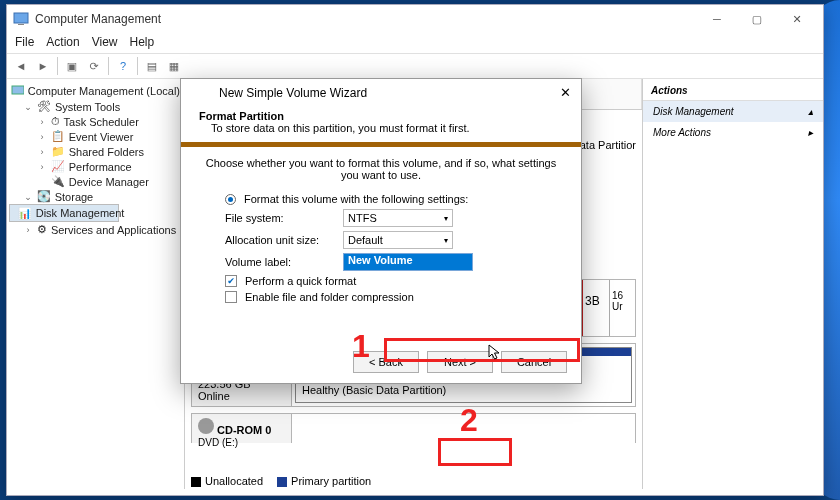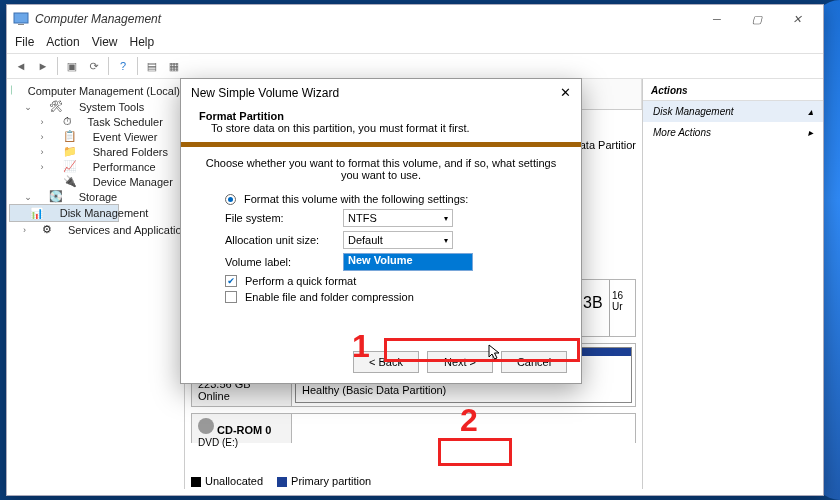--- a/index.html
+++ b/index.html
@@ -1,50 +1,50 @@
 <!DOCTYPE html>
 <html><head>
 <meta charset="utf-8">
 <style>
   * { box-sizing: border-box; font-family: "Segoe UI", Tahoma, sans-serif; }
   body { margin: 0; background: #0a3d7a; width: 840px; height: 500px; overflow: hidden; position: relative; }
   .win11-edge { position: absolute; right: 0; top: 0; width: 28px; height: 500px; background: linear-gradient(180deg,#1b6fd6 0%,#2f89f5 40%,#1f5cb0 100%); border-top-left-radius: 40px; border-bottom-left-radius: 40px; }
   .window { position: absolute; left: 6px; top: 4px; width: 818px; height: 492px; background: #fff; border: 1px solid #aab; box-shadow: 0 4px 18px rgba(0,0,0,.3); }
-  .titlebar { height: 28px; display: flex; align-items: center; padding: 0 6px; font-size: 12px; color: #333; font-style: italic; }
+  .titlebar { height: 28px; display: flex; align-items: center; padding: 0 6px; font-size: 12px; color: #333; }
   .titlebar .ico { width: 16px; height: 16px; margin-right: 6px; }
   .titlebar .spacer { flex: 1; }
   .win-btn { width: 40px; height: 22px; display: flex; align-items: center; justify-content: center; color: #555; font-size: 11px; }
   .menubar { display: flex; gap: 12px; padding: 2px 8px 4px; font-size: 12px; color: #222; }
   .toolbar { display: flex; align-items: center; gap: 2px; padding: 2px 4px; border-top: 1px solid #e0e0e0; border-bottom: 1px solid #e0e0e0; }
   .tb-btn { width: 20px; height: 20px; display: flex; align-items: center; justify-content: center; font-size: 11px; color: #666; }
   .tb-sep { width: 1px; height: 18px; background: #ccc; margin: 0 2px; }
   .body3 { display: flex; height: calc(100% - 80px); }
   .tree { width: 178px; border-right: 1px solid #ccc; padding: 4px 2px; font-size: 11px; color: #222; overflow: hidden; }
-  .tree-row { display: flex; align-items: center; gap: 16px; padding: 1px 2px; white-space: nowrap; }
+  .tree-row { display: flex; align-items: center; gap: 4px; padding: 1px 2px; white-space: nowrap; }
   .tw { width: 10px; text-align: center; color: #666; font-size: 9px; }
   .ind1 { padding-left: 14px; } .ind2 { padding-left: 28px; }
   .tree-row.sel { background: #d8e6f2; }
   .midcol { flex: 1; position: relative; border-right: 1px solid #ccc; }
   .colhead { display: flex; font-size: 11px; border-bottom: 1px solid #ccc; background: #fafafa; }
   .colhead span { padding: 3px 8px; border-right: 1px solid #ddd; }
   .disks { position: absolute; left: 6px; right: 6px; bottom: 6px; top: 30px; font-size: 11px; }
   .diskrow { display: flex; border: 1px solid #b5b5b5; margin-bottom: 6px; background: #fff; }
   .diskinfo { width: 100px; padding: 4px 6px; border-right: 1px solid #b5b5b5; background: #f3f3f3; }
   .diskinfo .icn { width: 16px; height: 16px; display: inline-block; background: #777; border-radius: 2px; }
   .vol { flex: 1; margin: 3px; border: 1px solid #888; position: relative; padding: 4px 6px; }
   .vol .stripe { position: absolute; left: 0; top: 0; right: 0; height: 8px; background: #1c3f94; }
   .legend { position: absolute; left: 6px; bottom: -18px; font-size: 11px; display: flex; gap: 14px; }
   .legend .sw { display: inline-block; width: 10px; height: 10px; margin-right: 4px; vertical-align: middle; }
   .actions { width: 180px; padding: 2px 0; font-size: 10px; font-style: italic; }
   .actions-h { padding: 4px 8px; font-weight: 600; border-bottom: 1px solid #ddd; }
   .actions-item { padding: 5px 10px; display: flex; justify-content: space-between; align-items: center; }
   .actions-item.hl { background: #e6eef8; }
   
   .modal { position: absolute; left: 180px; top: 78px; width: 402px; height: 306px; background: #fff; border: 1px solid #999; box-shadow: 0 8px 26px rgba(0,0,0,.35); font-size: 11px; }
-  .m-title { display: flex; align-items: center; justify-content: space-between; padding: 6px 10px; font-size: 12px; }
+  .m-title { display: flex; align-items: center; justify-content: space-between; padding: 6px 10px; font-size: 12px; margin-left: 28px; }
   .m-head { padding: 4px 18px 8px; border-bottom: 5px solid #a16207; }
   .m-head b { font-size: 11px; }
   .m-body { padding: 10px 22px; }
   .frow { display: flex; align-items: center; gap: 8px; margin: 4px 0 4px 22px; }
   .frow label { width: 110px; }
   .sel { width: 110px; height: 18px; border: 1px solid #bbb; padding: 1px 4px; font-size: 11px; background: #fff; display: flex; align-items: center; justify-content: space-between; }
   .txt { width: 130px; height: 18px; border: 1px solid #7aa7d9; padding: 0 4px; font-size: 11px; }
   .txt.selblue { background: #0078d4; color: #fff; font-weight: bold; }
   .chk { width: 12px; height: 12px; border: 1px solid #888; display: inline-flex; align-items: center; justify-content: center; font-size: 9px; color: #0067c0; }
   .m-foot { position: absolute; bottom: 10px; right: 14px; display: flex; gap: 8px; }
@@ -161,21 +161,21 @@
       <div class="disks">
         <div style="height:170px"></div>
         <div class="diskrow" style="height:58px">
           <div class="diskinfo">
             <span class="icn"></span><br>
             <span>Basi</span><br>
             <span>23</span><br>
             <span>On</span>
           </div>
           <div style="flex:1"></div>
-          <div style="width:30px;border-left:2px solid #b91c1c;padding:14px 2px;font-size:16px"><span>3B</span></div>
+          <div style="width:30px;border-left:4px solid #b91c1c;padding:14px 2px;font-size:12px"><span>3B</span></div>
           <div style="width:26px;border-left:1px solid #aaa;padding:10px 2px;font-size:10px"><span>16</span><br><span>Ur</span></div>
         </div>
 
         <div class="diskrow" style="height:64px">
           <div class="diskinfo">
             <span class="icn"></span>
             <b>Disk 1</b><br>
             <span>Basic</span><br>
             <span>223.56 GB</span><br>
             <span>Online</span>

